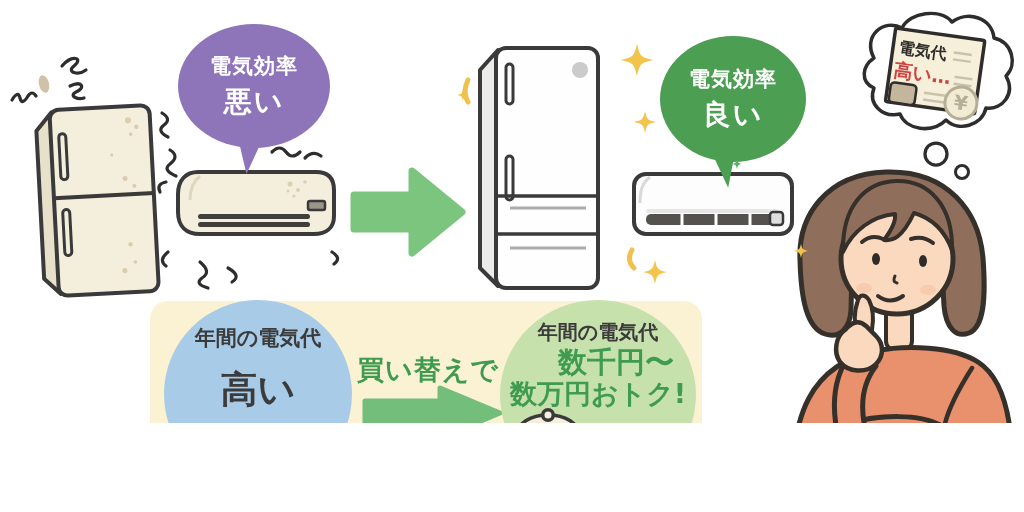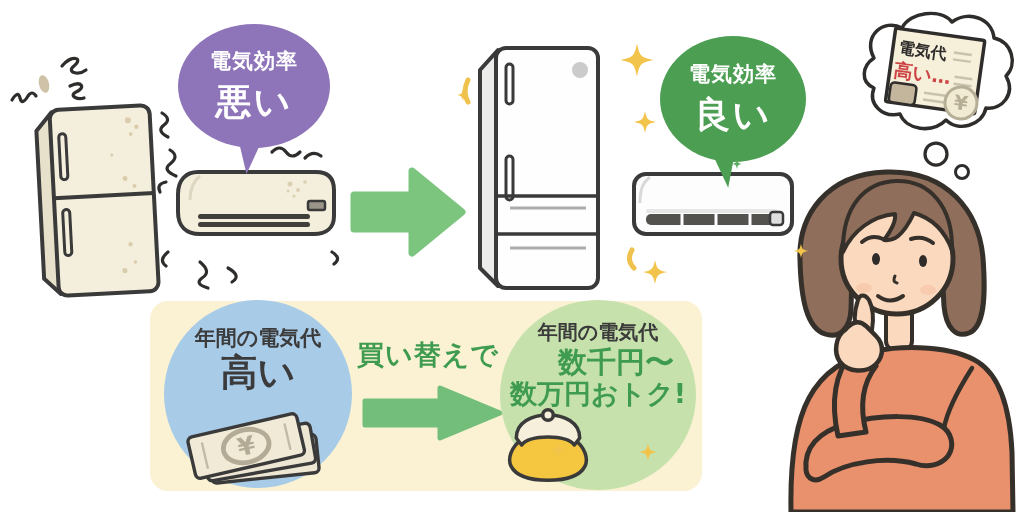--- a/index.html
+++ b/index.html
@@ -1,39 +1,39 @@
 <!DOCTYPE html>
 <html lang="ja"><head>
 <meta charset="utf-8">
 <style>
   html,body{margin:0;padding:0;background:#ffffff;}
   *{box-sizing:border-box;}
   body{font-family:"DejaVu Sans","Liberation Sans",sans-serif;}
-  #canvas{position:relative;width:1024px;height:512px;background:#ffffff;overflow:hidden;text-decoration:underline;}
+  #canvas{position:relative;width:1024px;height:423px;background:#ffffff;overflow:hidden;text-decoration:underline;}
   .abs{position:absolute;}
   
   .bubble{position:absolute;border-radius:50%;display:flex;flex-direction:column;align-items:center;justify-content:center;color:#fff;text-align:center;line-height:1.15;}
   .bubble .l1{font-size:21px;font-weight:700;letter-spacing:1px;}
-  .bubble .l2{font-size:36px;font-weight:800;letter-spacing:2px;margin-top:8px;}
+  .bubble .l2{font-size:28px;font-weight:800;letter-spacing:2px;margin-top:8px;}
   .bubble .tail{position:absolute;bottom:-26px;width:0;height:0;border-left:13px solid transparent;border-right:9px solid transparent;}
   #bubble-bad{left:178px;top:24px;width:152px;height:124px;background:#8E74B8;}
   #bubble-bad .tail{left:58px;border-top:32px solid #8E74B8;transform:rotate(9deg);}
   #bubble-good{left:660px;top:36px;width:146px;height:126px;background:#4C9E52;}
   #bubble-good .tail{left:54px;border-top:34px solid #4C9E52;transform:rotate(-4deg);}
   
   #panel{left:150px;top:301px;width:552px;height:190px;background:#FAF2D3;border-radius:18px;}
   .big-circle{position:absolute;border-radius:50%;display:flex;flex-direction:column;text-align:center;line-height:1.2;}
   #circle-before{left:164px;top:300px;width:188px;height:188px;background:#A8CBE8;padding-top:26px;color:#3B3B3B;}
   #circle-before .t1{font-size:21px;font-weight:700;}
-  #circle-before .t2{font-size:37px;font-weight:800;margin-top:0px;}
+  #circle-before .t2{font-size:37px;font-weight:800;margin-top:17px;}
   #circle-after{left:500px;top:300px;width:196px;height:190px;background:#C6E1AC;padding-top:20px;}
   #circle-after .t1{font-size:20px;font-weight:700;color:#3B3B3B;}
   #circle-after .t2{font-size:29px;font-weight:800;color:#3E9B4F;margin-top:1px;margin-left:36px;}
   #circle-after .t3{font-size:27px;font-weight:800;color:#3E9B4F;margin-top:-2px;}
-  #transition-label{left:348px;top:337px;width:160px;text-align:center;font-size:27px;font-weight:800;color:#3E9B4F;letter-spacing:1px;}
+  #transition-label{left:348px;top:352px;width:160px;text-align:center;font-size:27px;font-weight:800;color:#3E9B4F;letter-spacing:1px;}
   svg{display:block;}
   .noevt{pointer-events:none;}
 </style>
 </head>
 <body>
 
 <div id="canvas">
 
   <svg class="abs" style="left:28px;top:96px;transform:rotate(-3deg);" width="136" height="204" viewBox="0 0 136 204">
     <path d="M28,14 L12,32 L12,180 L28,196 Z" fill="#E7E0CA" stroke="#3A3A3A" stroke-width="4" stroke-linejoin="round"></path>

